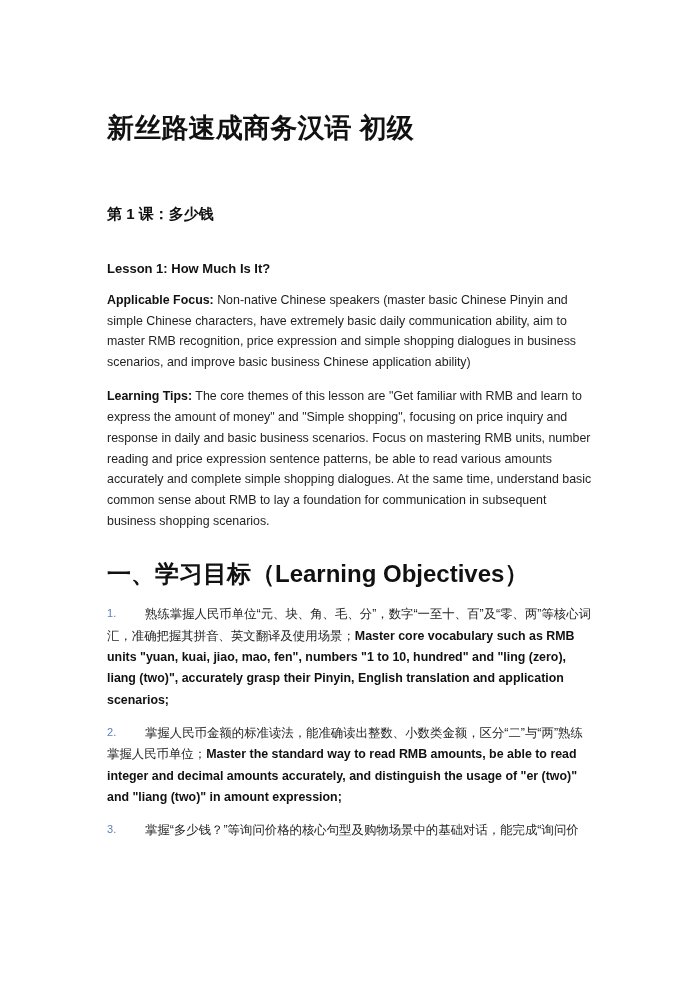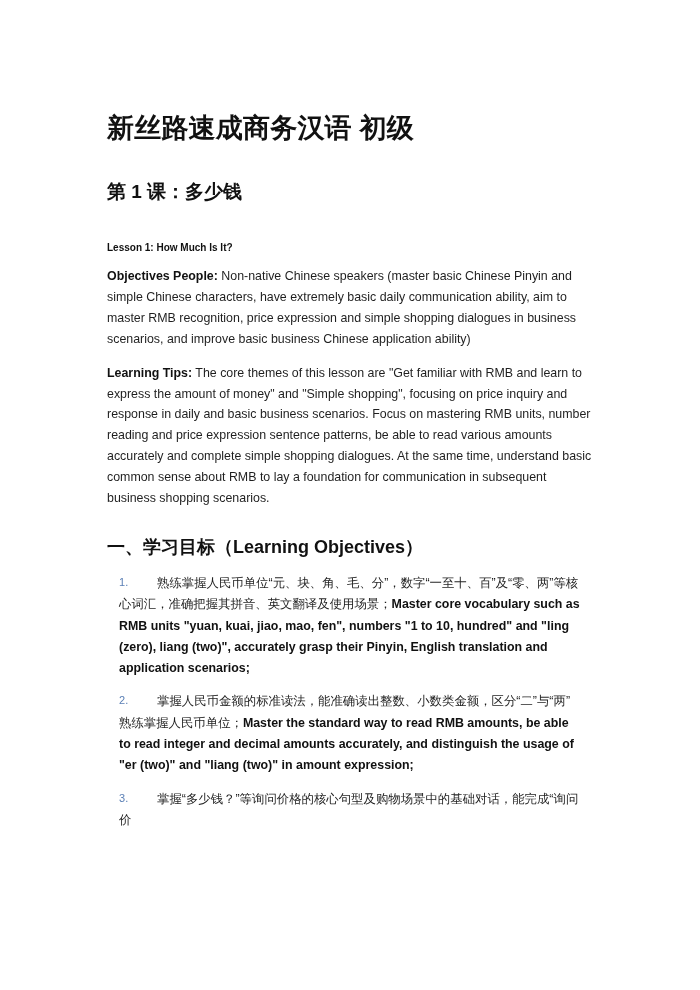--- a/index.html
+++ b/index.html
@@ -26,31 +26,31 @@
     overflow: hidden;
   }
 
   
   .doc-title {
     font-size: 27px;
     font-weight: bold;
     line-height: 1.25;
     letter-spacing: 0.2px;
     color: #111111;
-    margin: 0 0 34px 0;
+    margin: 0 0 58px 0;
   }
   .lesson-heading {
-    font-size: 19px;
+    font-size: 15px;
     font-weight: bold;
     line-height: 1.3;
     color: #111111;
     margin: 0 0 36px 0;
   }
   .section-heading {
-    font-size: 18px;
+    font-size: 24px;
     font-weight: bold;
     line-height: 1.35;
     color: #111111;
     margin: 26px 0 14px 0;
   }
 
   
   p.para {
     font-size: 12.4px;
     line-height: 1.68;
@@ -60,31 +60,31 @@
     word-break: break-word;
   }
   .lead {
     font-weight: bold;
     color: #111111;
   }
   .en-para {
     color: #1f1f1f;
   }
   .sub-label {
-    font-size: 10px;
+    font-size: 13px;
     font-weight: bold;
     line-height: 1.5;
     color: #111111;
     margin: 0 0 11px 0;
   }
 
   
   ol.objectives {
     list-style: none;
-    margin: 12px;
+    margin: 0;
     padding: 0;
     counter-reset: objitem;
   }
   ol.objectives > li {
     position: relative;
     counter-increment: objitem;
     font-size: 12.4px;
     line-height: 1.72;
     color: #1f1f1f;
     margin: 0 0 12px 0;
@@ -114,21 +114,21 @@
 
 <div class="page">
 
   <h1 class="doc-title">新丝路速成商务汉语 初级</h1>
 
   <h2 class="lesson-heading">第 1 课：多少钱</h2>
 
   <div class="sub-label">Lesson 1: How Much Is It?</div>
 
 
-  <p class="para en-para"><span class="lead">Objectives People:</span><span> Non-native Chinese speakers (master basic Chinese Pinyin and simple Chinese characters, have extremely basic daily communication ability, aim to master RMB recognition, price expression and simple shopping dialogues in business scenarios, and improve basic business Chinese application ability)</span></p>
+  <p class="para en-para"><span class="lead">Applicable Focus:</span><span> Non-native Chinese speakers (master basic Chinese Pinyin and simple Chinese characters, have extremely basic daily communication ability, aim to master RMB recognition, price expression and simple shopping dialogues in business scenarios, and improve basic business Chinese application ability)</span></p>
 
 
   <p class="para en-para"><span class="lead">Learning Tips:</span><span> The core themes of this lesson are "Get familiar with RMB and learn to express the amount of money" and "Simple shopping", focusing on price inquiry and response in daily and basic business scenarios. Focus on mastering RMB units, number reading and price expression sentence patterns, be able to read various amounts accurately and complete simple shopping dialogues. At the same time, understand basic common sense about RMB to lay a foundation for communication in subsequent business shopping scenarios.</span></p>
 
   <h3 class="section-heading">一、学习目标（Learning Objectives）</h3>
 
   <ol class="objectives">
     <li><span class="cn">熟练掌握人民币单位“元、块、角、毛、分”，数字“一至十、百”及“零、两”等核心词汇，准确把握其拼音、英文翻译及使用场景；</span><span class="en-bold">Master core vocabulary such as RMB units "yuan, kuai, jiao, mao, fen", numbers "1 to 10, hundred" and "ling (zero), liang (two)", accurately grasp their Pinyin, English translation and application scenarios;</span></li>
     <li><span class="cn">掌握人民币金额的标准读法，能准确读出整数、小数类金额，区分“二”与“两”熟练掌握人民币单位；</span><span class="en-bold">Master the standard way to read RMB amounts, be able to read integer and decimal amounts accurately, and distinguish the usage of "er (two)" and "liang (two)" in amount expression;</span></li>
     <li><span class="cn">掌握“多少钱？”等询问价格的核心句型及购物场景中的基础对话，能完成“询问价</span><span class="en-bold"></span></li>

